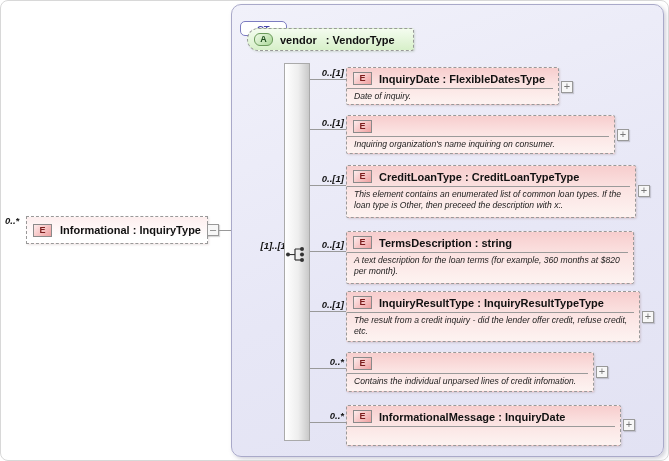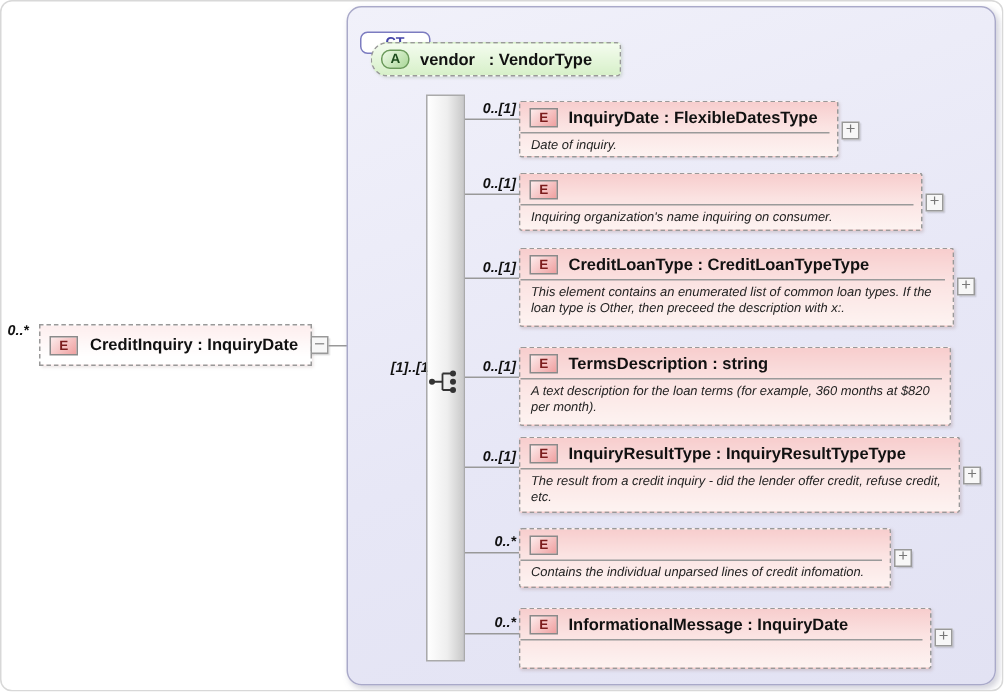--- a/index.html
+++ b/index.html
@@ -59,21 +59,21 @@
      color:#777;font-size:11px;line-height:9px;text-align:center;box-shadow:1px 1px 1px rgba(0,0,0,.15);}
 </style>
 </head>
 <body>
 
 <div id="stage">
 
   <div class="card-left" style="left:4px;top:214px;">0..*</div>
   <div class="root-el">
     <span class="badge e-badge">E</span>
-    <span class="el-label">CreditInquiry : InquiryDate</span>
+    <span class="el-label">Informational : InquiryType</span>
   </div>
   <div class="pm" style="left:206px;top:223px;">–</div>
 
   <div class="hline" style="left:218px;top:229px;width:19px;"></div>
   <div class="vline" style="left:237px;top:38px;height:215px;"></div>
   <div class="hline" style="left:237px;top:38px;width:9px;"></div>
   <div class="hline" style="left:237px;top:253px;width:46px;"></div>
 
   <div class="ct-box">
     <div class="ct-head">

